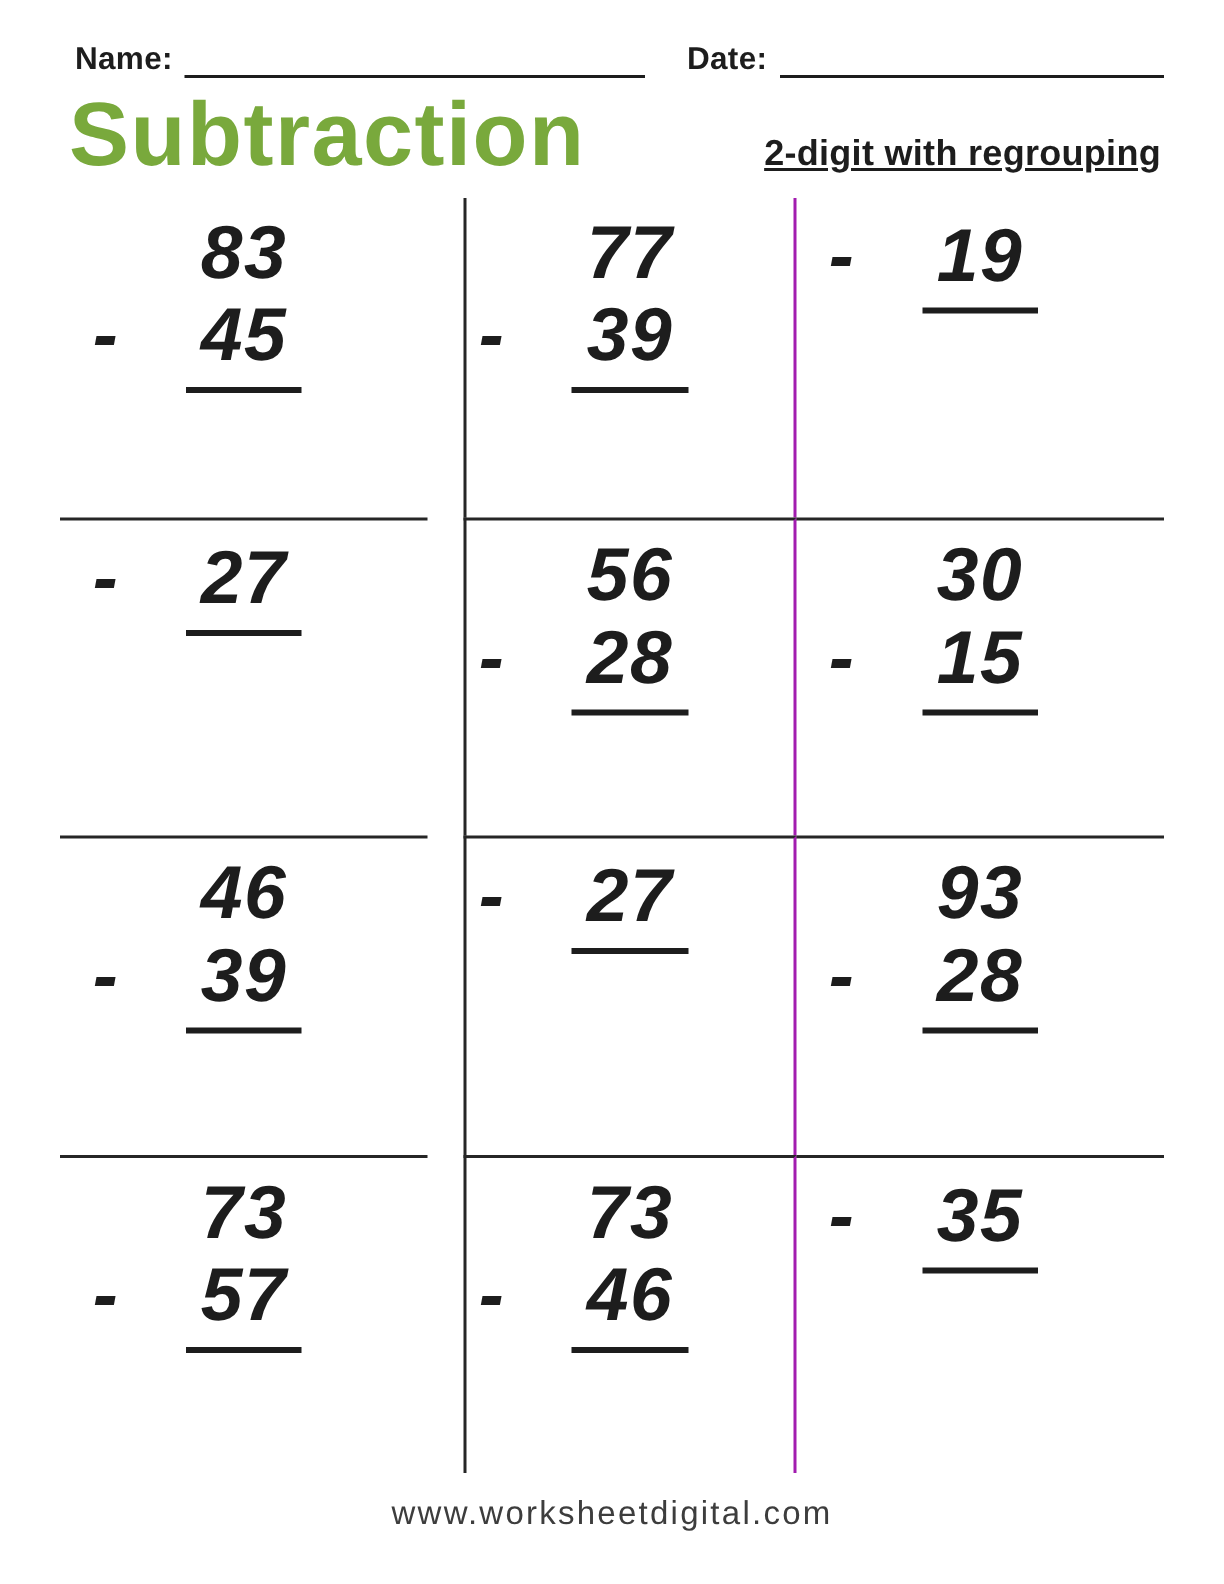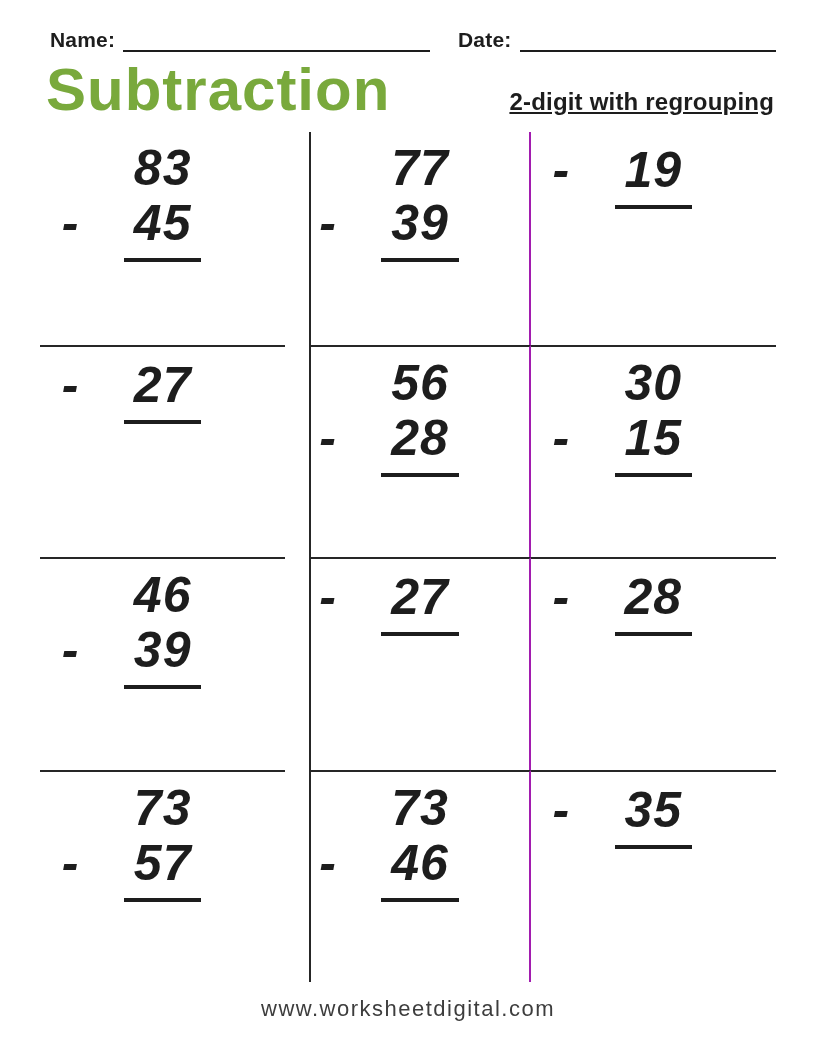--- a/index.html
+++ b/index.html
@@ -186,20 +186,21 @@
           <div class="sub-row"><span class="minus">-</span><span class="subtrahend">39</span></div>
         </div>
       </div>
       <div class="cell col-mid row-sep">
         <div class="problem">
           <div class="sub-row"><span class="minus">-</span><span class="subtrahend">27</span></div>
         </div>
       </div>
       <div class="cell row-sep">
         <div class="problem">
+          <div class="minuend">93</div>
           <div class="sub-row"><span class="minus">-</span><span class="subtrahend">28</span></div>
         </div>
       </div>
       <div class="cell row-sep">
         <div class="problem">
           <div class="minuend">73</div>
           <div class="sub-row"><span class="minus">-</span><span class="subtrahend">57</span></div>
         </div>
       </div>
       <div class="cell col-mid row-sep">

